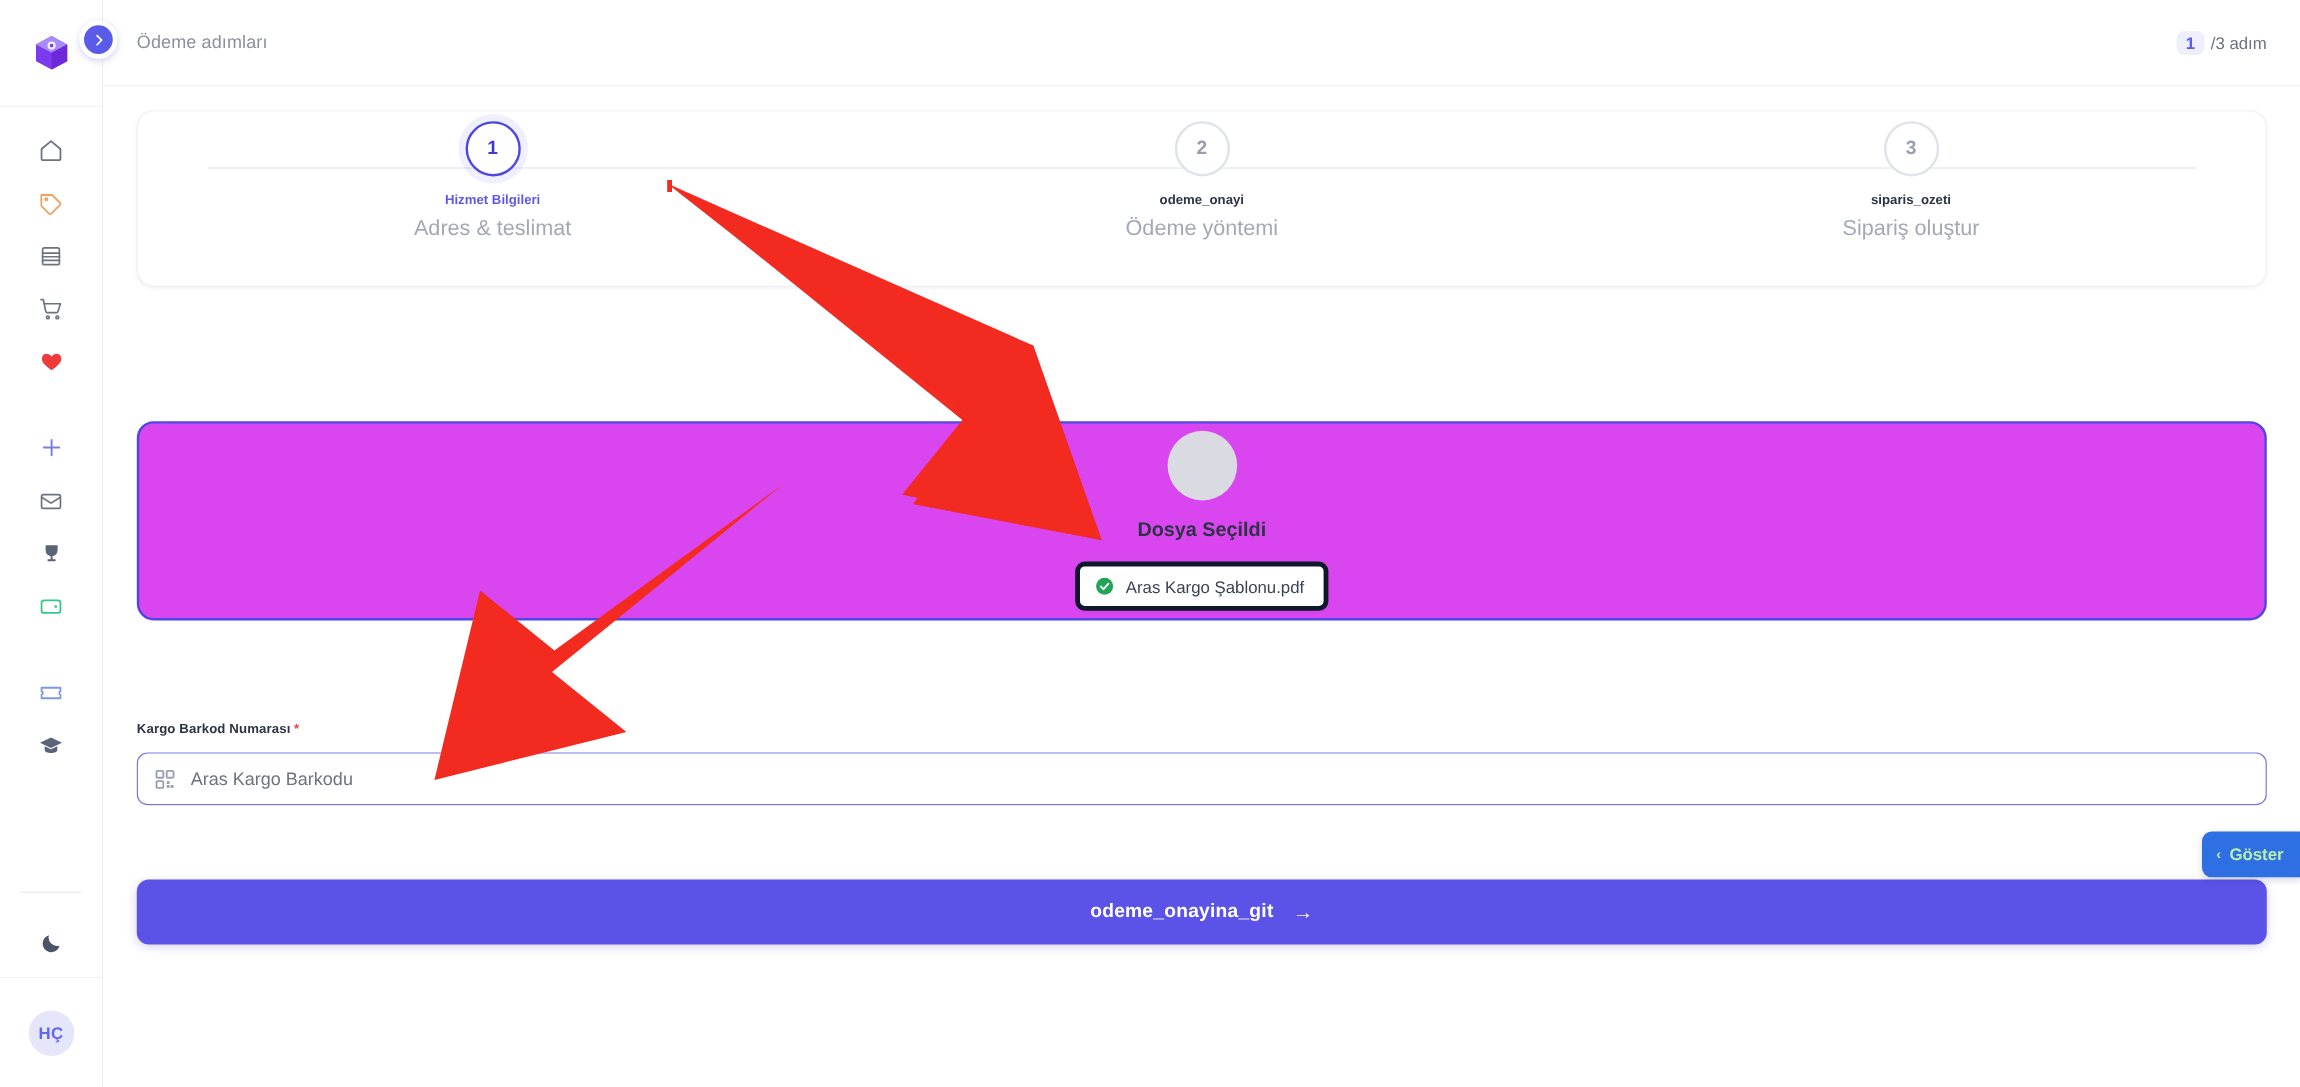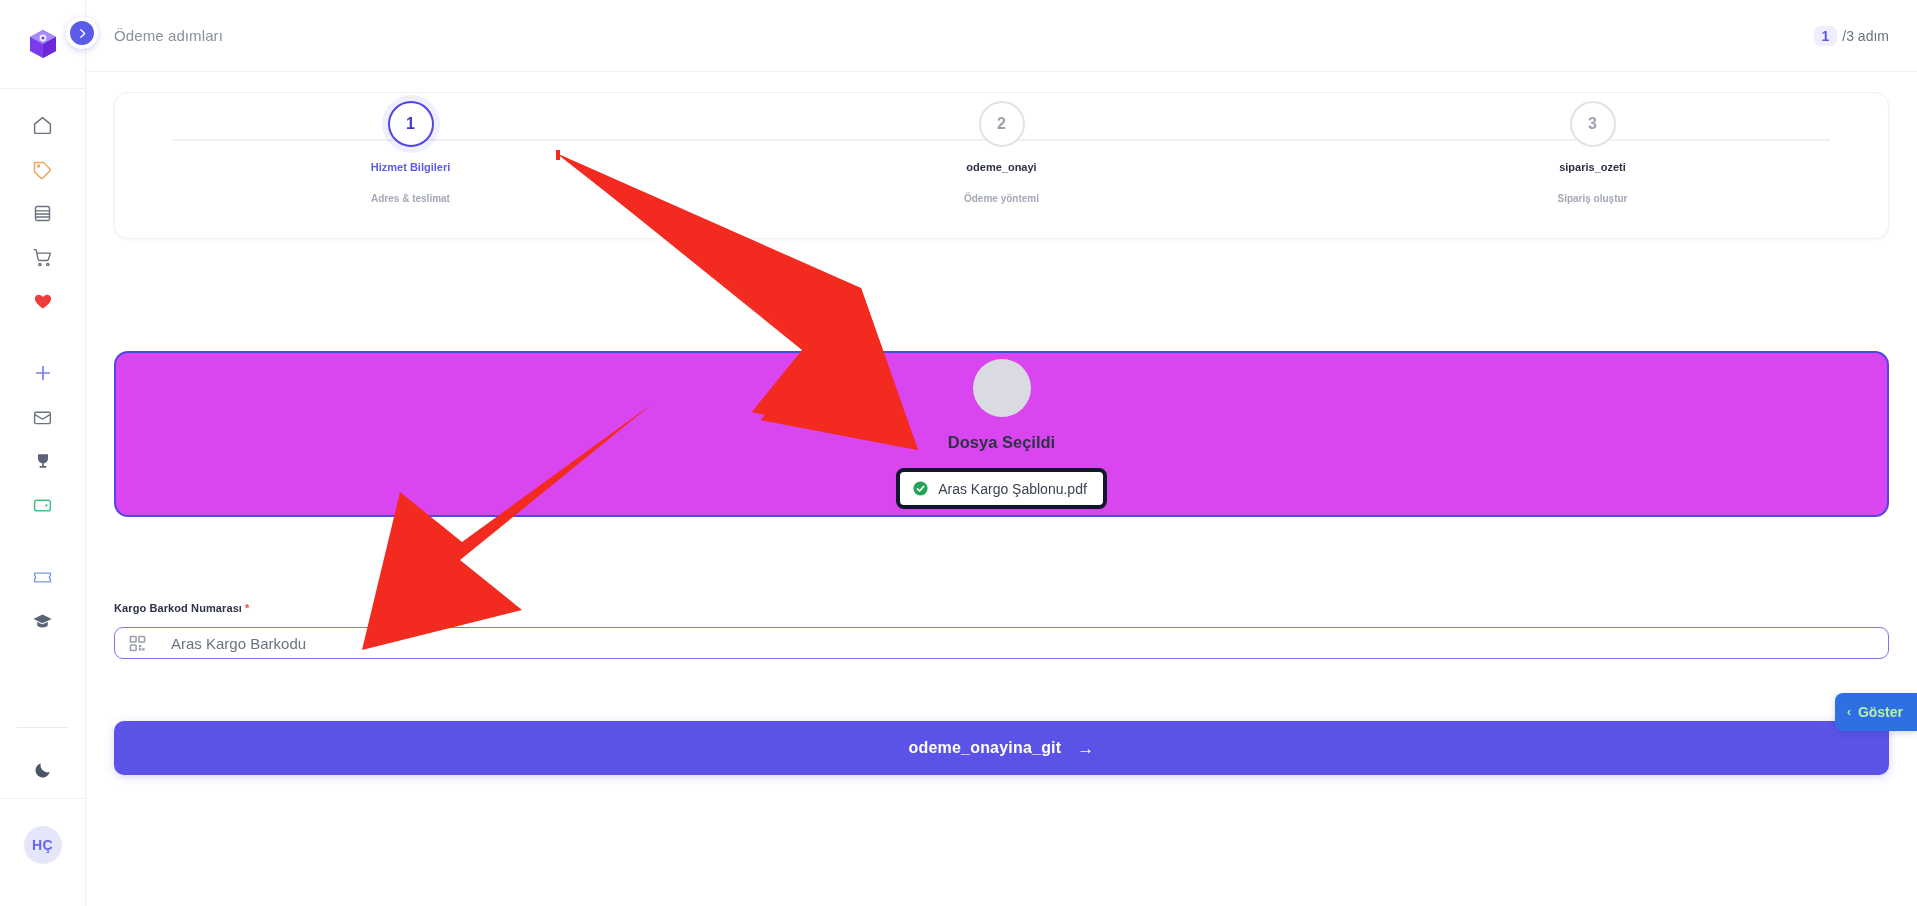--- a/index.html
+++ b/index.html
@@ -29,21 +29,21 @@
   .logo-mark { width: 34px; height: 34px; display:block; }
   .side-nav { display: flex; flex-direction: column; align-items: center; width: 100%; padding-top: 14px; }
   .side-item {
     width: 100%; height: 44px;
     display: flex; align-items: center; justify-content: center;
     cursor: pointer;
   }
   .side-item svg { display: block; }
   .side-gap-lg { height: 28px; }
   .sidebar-bottom {
-    position: absolute; left: 0; bottom: 16px; width: 100%;
+    position: absolute; left: 0; bottom: 0; width: 100%;
     display: flex; flex-direction: column; align-items: center;
   }
   .side-divider { width: 52px; height: 1px; background: #e9ebf0; margin: 0 0 18px 0; }
   .theme-toggle { width: 100%; height: 52px; display:flex; align-items:center; justify-content:center; cursor:pointer;}
   .avatar-zone { width: 100%; height: 92px; display:flex; align-items:center; justify-content:center; border-top: 1px solid #eef0f4; }
   .avatar {
     width: 38px; height: 38px; border-radius: 50%;
     background: #e6e6fb; color: #6366f1;
     display:flex; align-items:center; justify-content:center;
     font-size: 14px; font-weight: 700; letter-spacing: .3px;
@@ -101,21 +101,21 @@
     background: #ffffff; border: 2px solid #dfe2e8;
     display: flex; align-items: center; justify-content: center;
     font-size: 16px; font-weight: 600; color: #9aa0ae;
   }
   .step.active .step-circle {
     border-color: #4f46e5; color: #4338ca;
     box-shadow: 0 0 0 6px rgba(99,102,241,.10);
   }
   .step-label { margin-top: 14px; font-size: 11px; font-weight: 700; color: #2d3345; }
   .step.active .step-label { color: #5b5bea; }
-  .step-sub { margin-top: 20px; font-size: 10px; color: #a3a8b6; font-weight: 700; }
+  .step-sub { margin-top: 7px; font-size: 18px; color: #a3a8b6; font-weight: 400; }
 
   
   .dropzone {
     margin-top: 112px;
     height: 166px;
     border: 2px solid #4f46e5;
     border-radius: 14px;
     background: #d946ef;
     display: flex; flex-direction: column; align-items: center; justify-content: center;
     position: relative;
@@ -137,27 +137,27 @@
     box-shadow: 0 1px 2px rgba(30,50,40,.04);
   }
   .chip-check { width: 17px; height: 17px; flex: 0 0 17px; }
 
   
   .field-wrap { margin-top: 85px; }
   .field-label { font-size: 11px; font-weight: 700; color: #2d3345; letter-spacing: .1px; }
   .field-label .req { color: #ef4444; font-weight: 700; margin-left: 3px; }
   .input-shell {
     margin-top: 13px;
-    height: 32px;
+    height: 44px;
     border: 1.5px solid #7a78e8;
     border-radius: 9px;
     background: #ffffff;
     display: flex; align-items: center;
     padding: 0 14px;
-    gap: 25px;
+    gap: 13px;
     justify-content: flex-end;
   }
   .input-shell .qr-ico { width: 17px; height: 17px; flex: 0 0 17px; }
   .input-shell input {
     flex: 1; border: 0; outline: none; background: transparent;
     font-family: "Liberation Sans", sans-serif;
     font-size: 15px; color: #3b4253;
   }
   .input-shell input::placeholder { color: #6b7280; }
 

